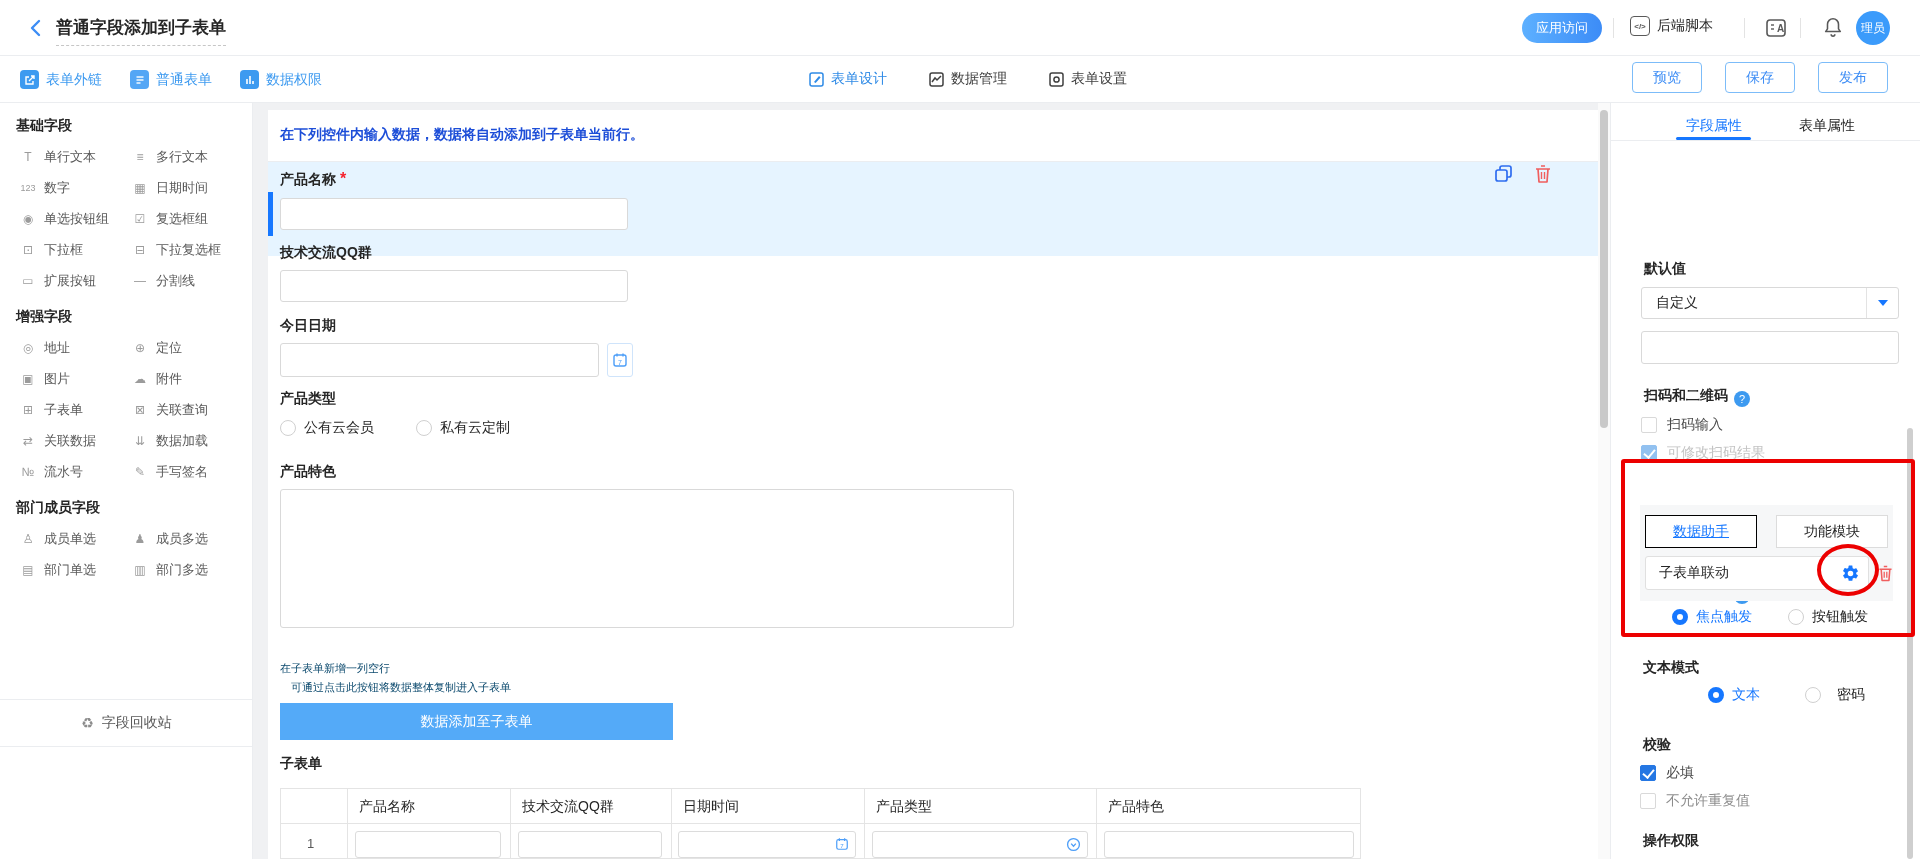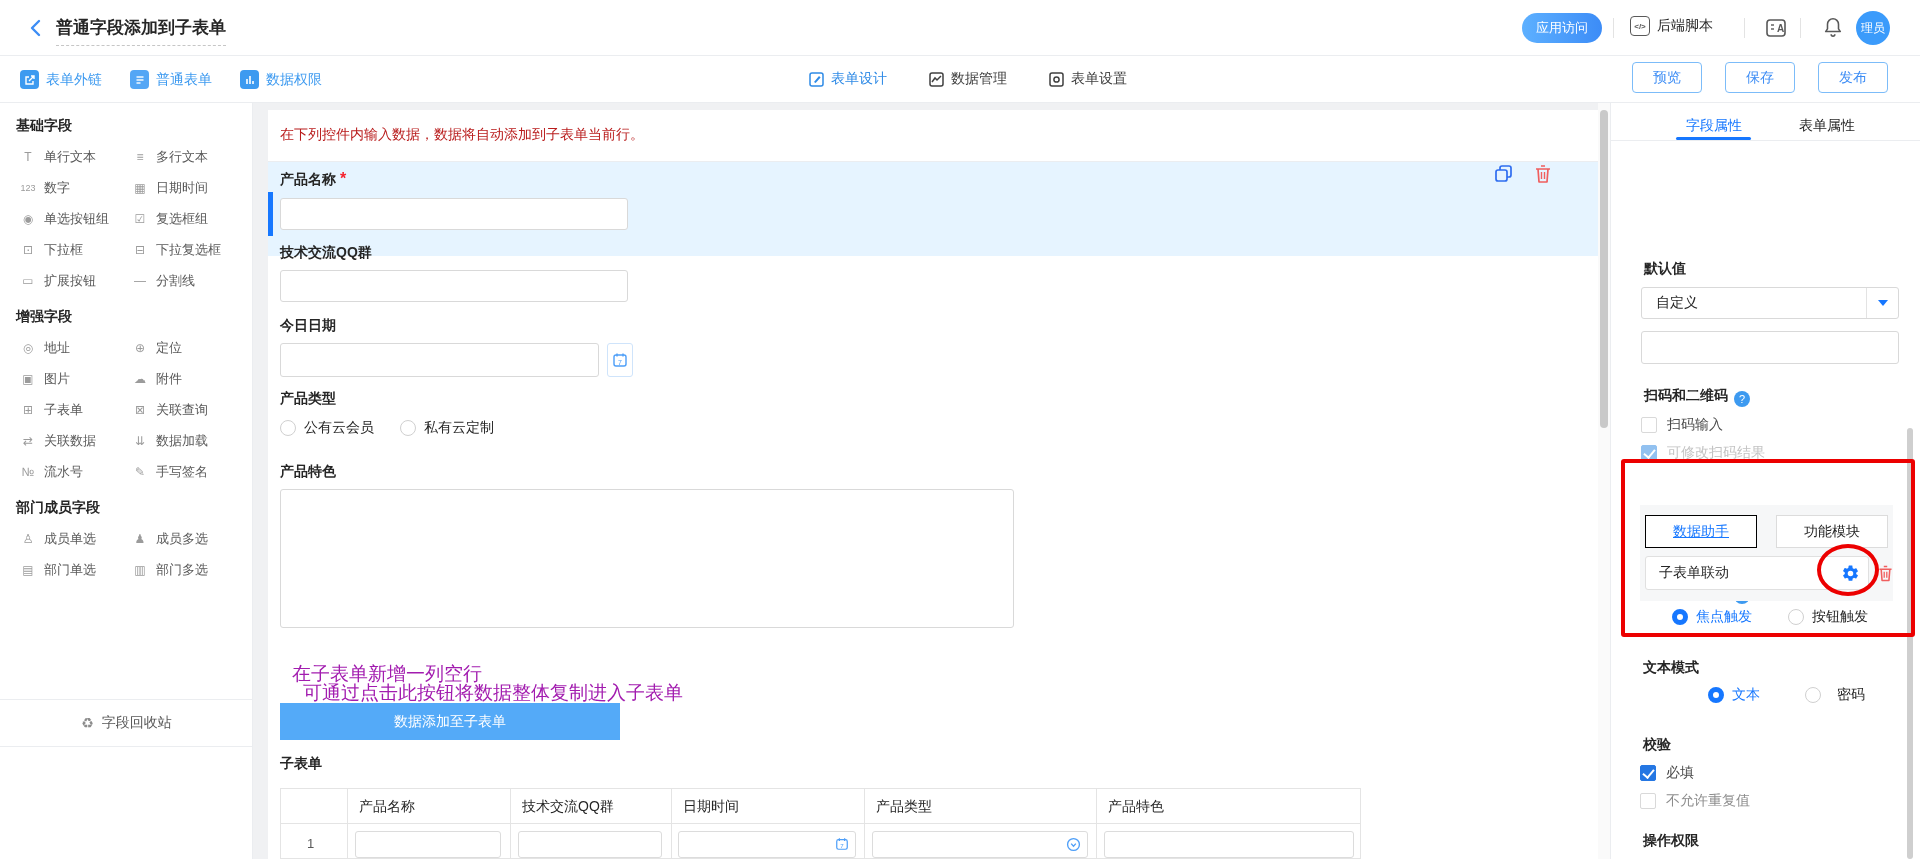--- a/index.html
+++ b/index.html
@@ -38,33 +38,33 @@
   .side-title { font-size:14px; font-weight:bold; color:#262626; padding:14px 0 2px 16px; }
   .side-grid { display:grid; grid-template-columns:112px 1fr; row-gap:13px; padding:11px 4px 4px 20px; }
   .side-item { display:flex; align-items:center; gap:8px; font-size:13px; color:#595959; cursor:pointer; white-space:nowrap; }
   .side-item .g { width:16px; text-align:center; color:#9b9b9b; font-size:12px; flex:none; }
   .recycle-row { position:absolute; left:0; top:596px; width:253px; height:48px; border-top:1px solid #ebedf0; border-bottom:1px solid #ebedf0;
      display:flex; align-items:center; justify-content:center; gap:8px; font-size:14px; color:#595959; cursor:pointer; }
 
   
   .canvas-bg { left:253px; top:103px; width:1345px; height:756px; background:#f0f1f3; }
   .card { left:268px; top:110px; width:1330px; height:749px; background:#fff; overflow:hidden; }
-  .hint { left:12px; top:16px; font-size:14px; color:#b91c1c; }
+  .hint { left:12px; top:16px; font-size:14px; color:#1d4ed8;font-weight:bold; }
   .card-div { left:0; top:51px; width:1330px; height:1px; background:#ebedf0; }
   .sel-block { left:0; top:52px; width:1330px; height:94px; background:#e6f4ff; }
   .sel-bar { left:0; top:82px; width:5px; height:44px; background:#1677ff; }
   .flabel { font-size:14px; font-weight:bold; color:#262626; }
   .req { color:#f5222d; font-weight:bold; margin-left:4px; }
   .inp { background:#fff; border:1px solid #d9d9d9; border-radius:3px; }
   .ic-btn20 { width:22px; height:22px; cursor:pointer; }
   .radio { width:16px; height:16px; border-radius:50%; border:1px solid #d0d0d0; background:#fff; display:inline-block; }
   .radio.on { border:5px solid #1677ff; }
   .rlabel { font-size:14px; color:#262626; }
-  .helper { font-size:19px; color:#a21caf;margin-left:12px; }
-  .big-btn { left:292px; top:703px; width:340px; height:37px; background:#54aaf8; color:#fff; font-size:14px;
+  .helper { font-size:11px; color:#0c4a6e; }
+  .big-btn { left:292px; top:703px; width:393px; height:37px; background:#54aaf8; color:#fff; font-size:14px;
      display:flex; align-items:center; justify-content:center; cursor:pointer; }
 
   
   .sf-table { left:280px; top:788px; width:1081px; height:71px; border:1px solid #e4e4e4; background:#fff; }
   .sf-col { position:absolute; top:0; bottom:0; border-left:1px solid #e4e4e4; }
   .sf-hrow { position:absolute; left:0; top:34px; width:100%; height:1px; background:#e4e4e4; }
   .sf-h { position:absolute; top:9px; font-size:14px; color:#262626; }
   .cell-inp { position:absolute; top:42px; height:27px; background:#fff; border:1px solid #dcdcdc; border-radius:3px; }
   .date-btn { border:1px solid #cfe4fb; border-radius:3px; background:#fff; display:flex; align-items:center; justify-content:center; cursor:pointer; }
 
@@ -339,21 +339,21 @@
         <line x1="11" y1="1.5" x2="11" y2="4.5" stroke="#4d9ef8" stroke-width="1.4"></line>
         <text x="6" y="12.5" font-size="7" fill="#4d9ef8">7</text>
       </svg>
     </div>
 
     <div class="abs flabel" style="left:12px; top:280px">产品类型</div>
     <div class="abs" style="left:12px; top:309px; display:flex; align-items:center; gap:8px">
       <span class="radio"></span>
       <span class="rlabel">公有云会员</span>
     </div>
-    <div class="abs" style="left:132px; top:309px; display:flex; align-items:center; gap:8px">
+    <div class="abs" style="left:148px; top:309px; display:flex; align-items:center; gap:8px">
       <span class="radio"></span>
       <span class="rlabel">私有云定制</span>
     </div>
 
     <div class="abs flabel" style="left:12px; top:353px">产品特色</div>
     <div class="abs inp" style="left:12px; top:379px; width:734px; height:139px"></div>
 
     <div class="abs helper" style="left:12px; top:551px">在子表单新增一列空行</div>
     <div class="abs helper" style="left:23px; top:570px">可通过点击此按钮将数据整体复制进入子表单</div>
     <div class="abs big-btn" style="left:12px; top:593px; position:absolute">数据添加至子表单</div>

